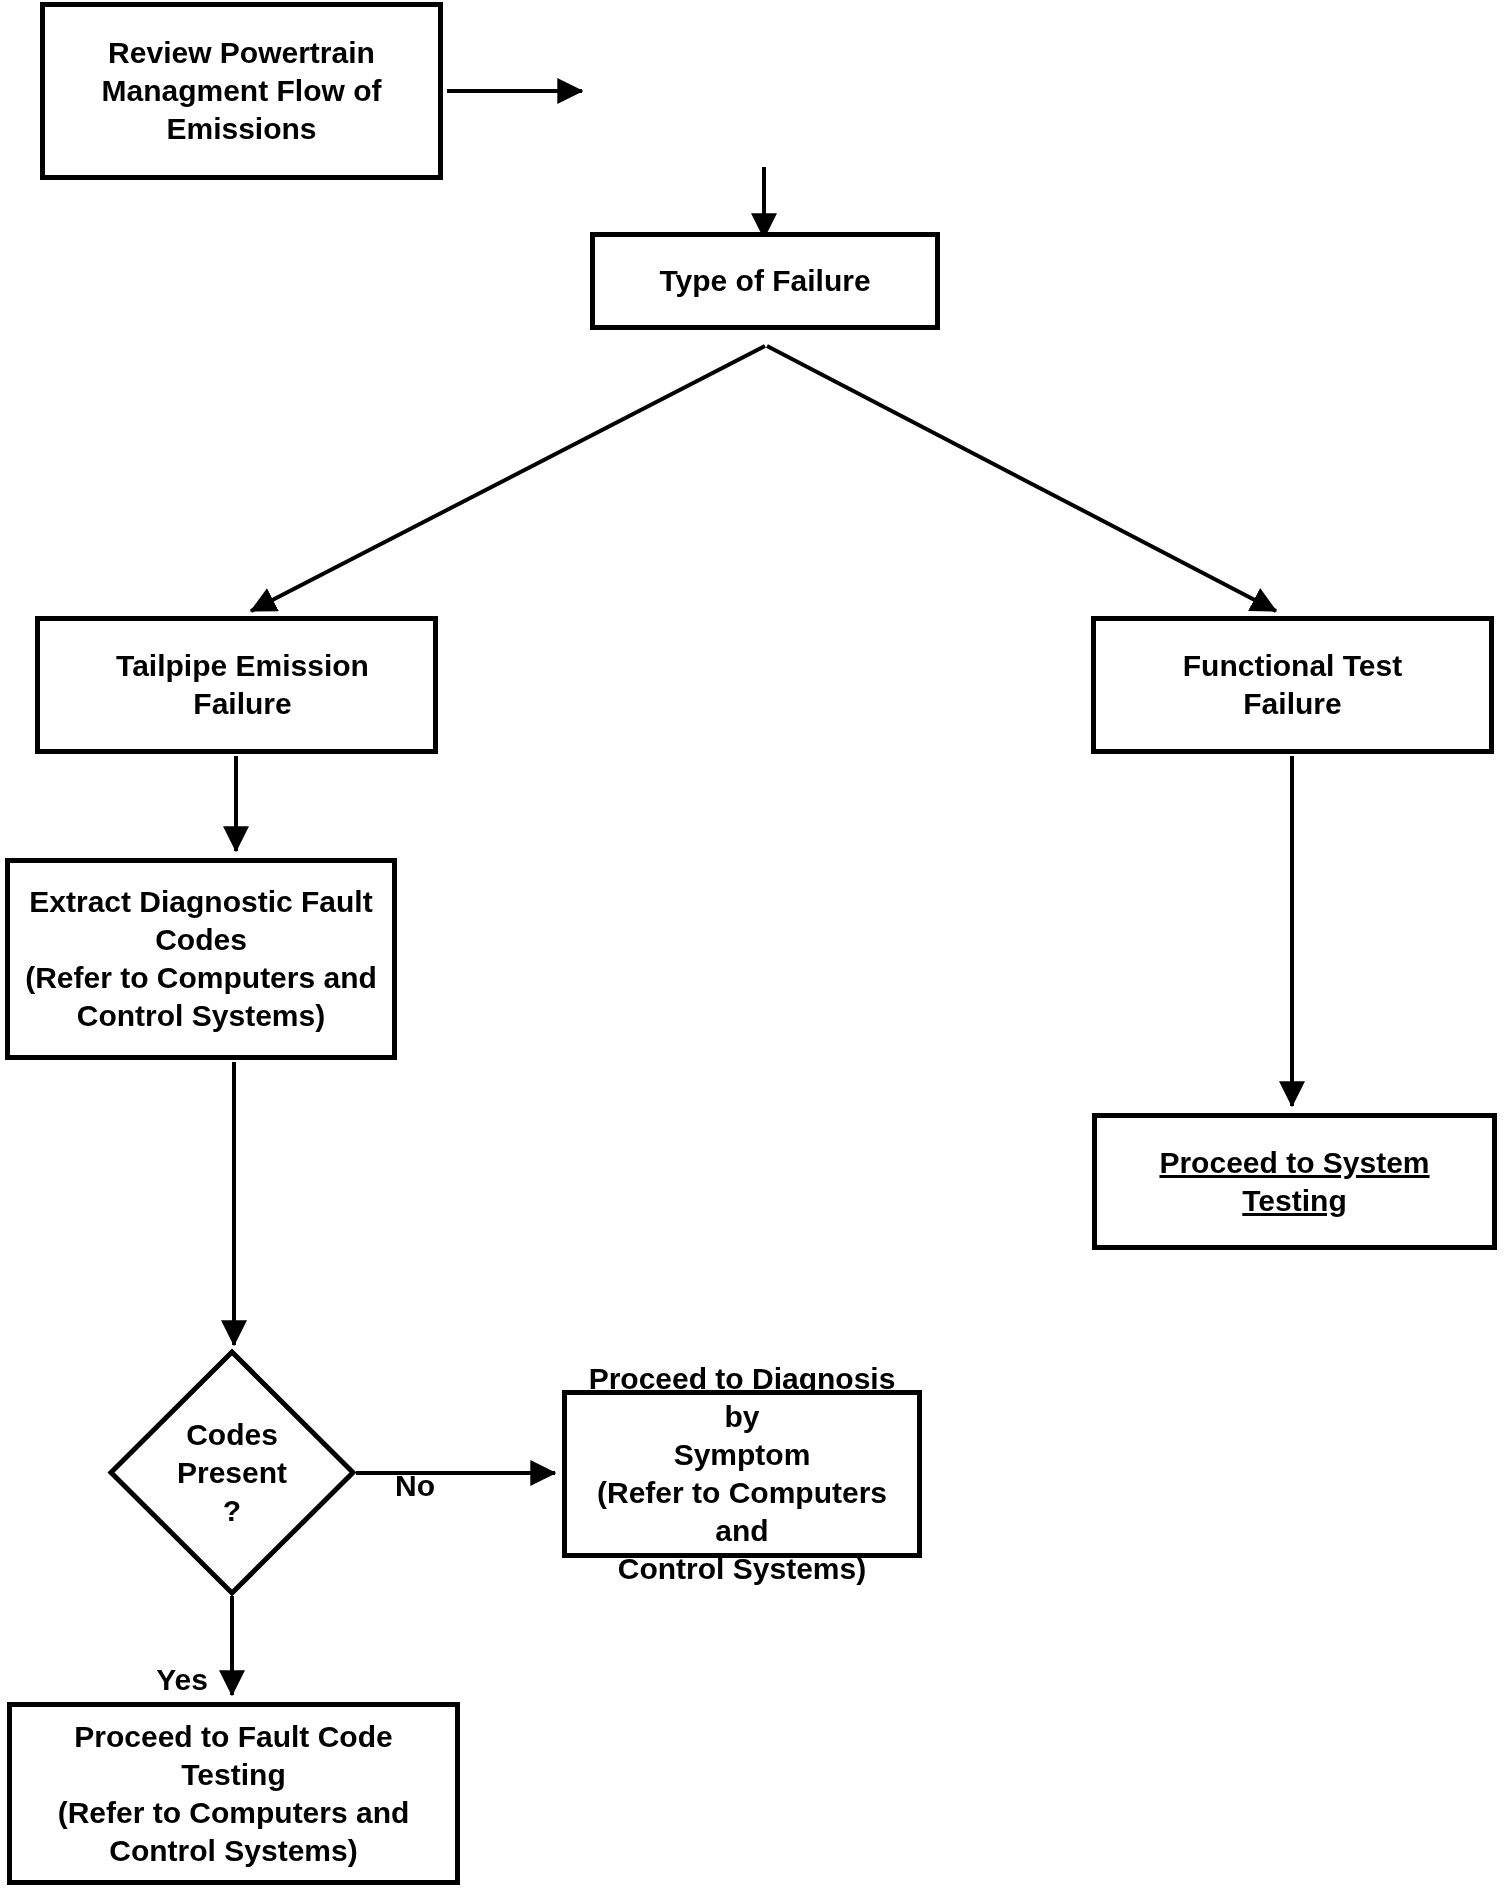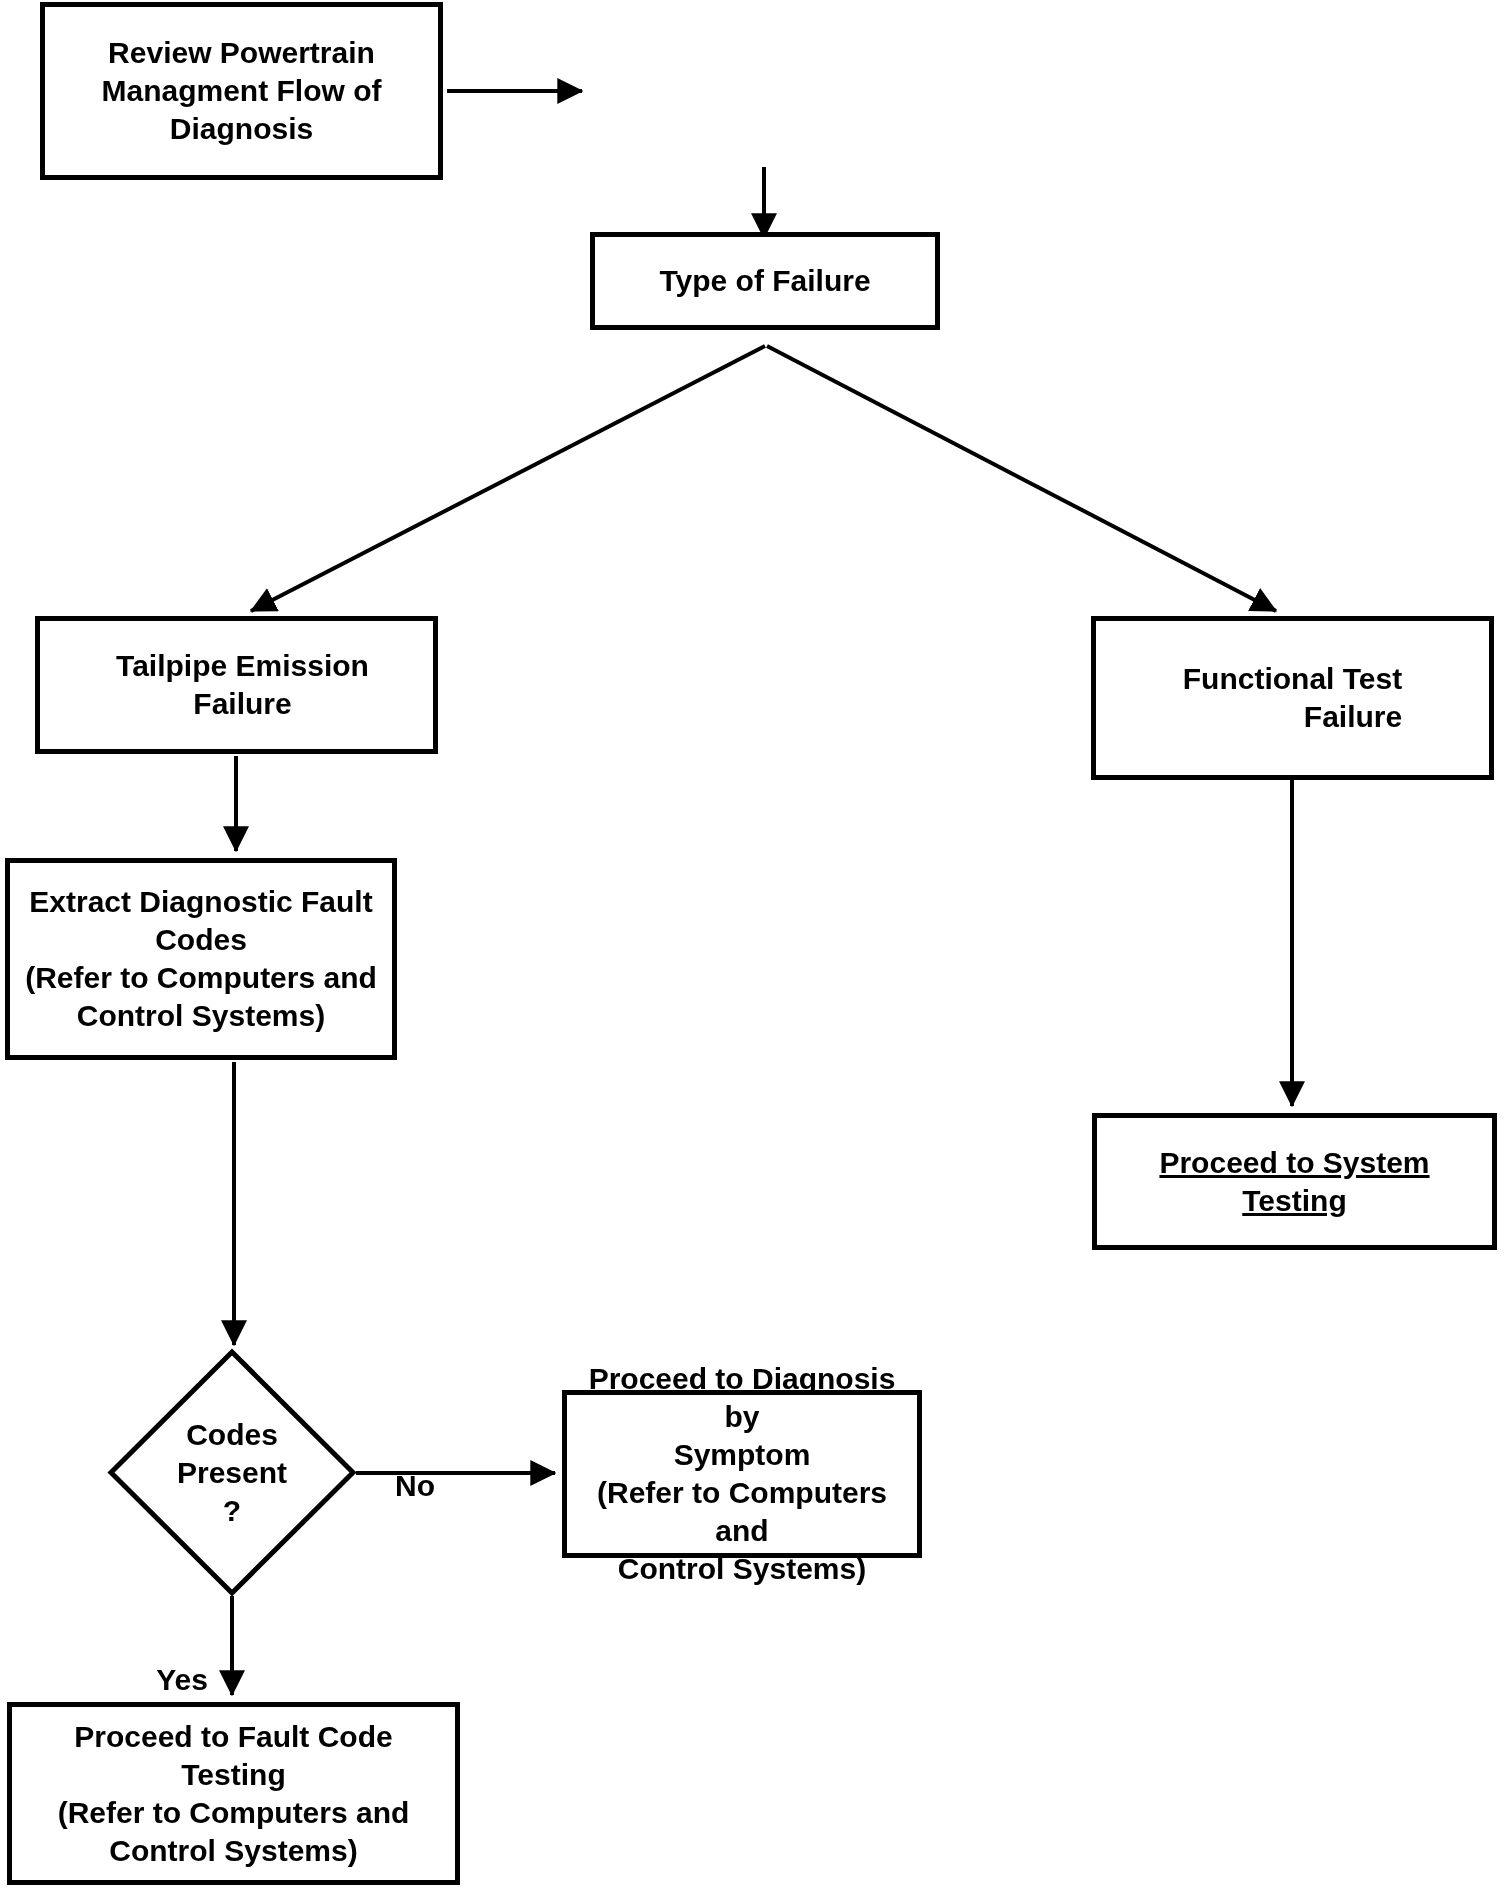--- a/index.html
+++ b/index.html
@@ -62,21 +62,21 @@
     line-height: 34px;
     text-align: center;
     margin-top: 47px;
   }
 
   
   #n-review     { left: 40px;   top: 2px;    width: 403px; height: 178px; }
   #n-failed     { left: 590px;  top: 14px;   width: 345px; height: 151px; }
   #n-type       { left: 590px;  top: 232px;  width: 350px; height: 98px;  }
   #n-tailpipe   { left: 35px;   top: 616px;  width: 403px; height: 138px; padding-left: 12px; }
-  #n-functional { left: 1091px; top: 616px;  width: 403px; height: 164px; text-align: right; }
+  #n-functional { left: 1091px; top: 616px;  width: 403px; height: 138px; }
   #n-extract    { left: 5px;    top: 858px;  width: 392px; height: 202px; }
   #n-system     { left: 1092px; top: 1113px; width: 405px; height: 137px; text-decoration: underline; }
   #n-symptom    { left: 562px;  top: 1390px; width: 360px; height: 168px; }
   #n-faultcode  { left: 7px;    top: 1702px; width: 453px; height: 183px; }
   #d-codes-label { left: 132px; top: 1392px; width: 200px; height: 162px; }
   #lbl-no  { left: 380px; top: 1422px; width: 70px; }
   #lbl-yes { left: 141px; top: 1616px; width: 82px; }
 </style>
 </head>
 <body>
@@ -99,21 +99,21 @@
     <line x1="234" y1="1062" x2="234" y2="1345" marker-end="url(#arrowhead)"></line>
     <line x1="356" y1="1473" x2="555" y2="1473" marker-end="url(#arrowhead)"></line>
     <line x1="232" y1="1596" x2="232" y2="1695" marker-end="url(#arrowhead)"></line>
 
     <polygon class="diamond" points="232,1352 353,1472.5 232,1593 111,1472.5"></polygon>
   </svg>
 
   <div class="node" id="n-review">
     <span>Review Powertrain
 Managment Flow of
-Diagnosis</span>
+Emissions</span>
   </div>
 
 
   <div class="node" id="n-type">
     <span>Type of Failure</span>
   </div>
 
   <div class="node" id="n-tailpipe">
     <span>Tailpipe Emission
 Failure</span>

